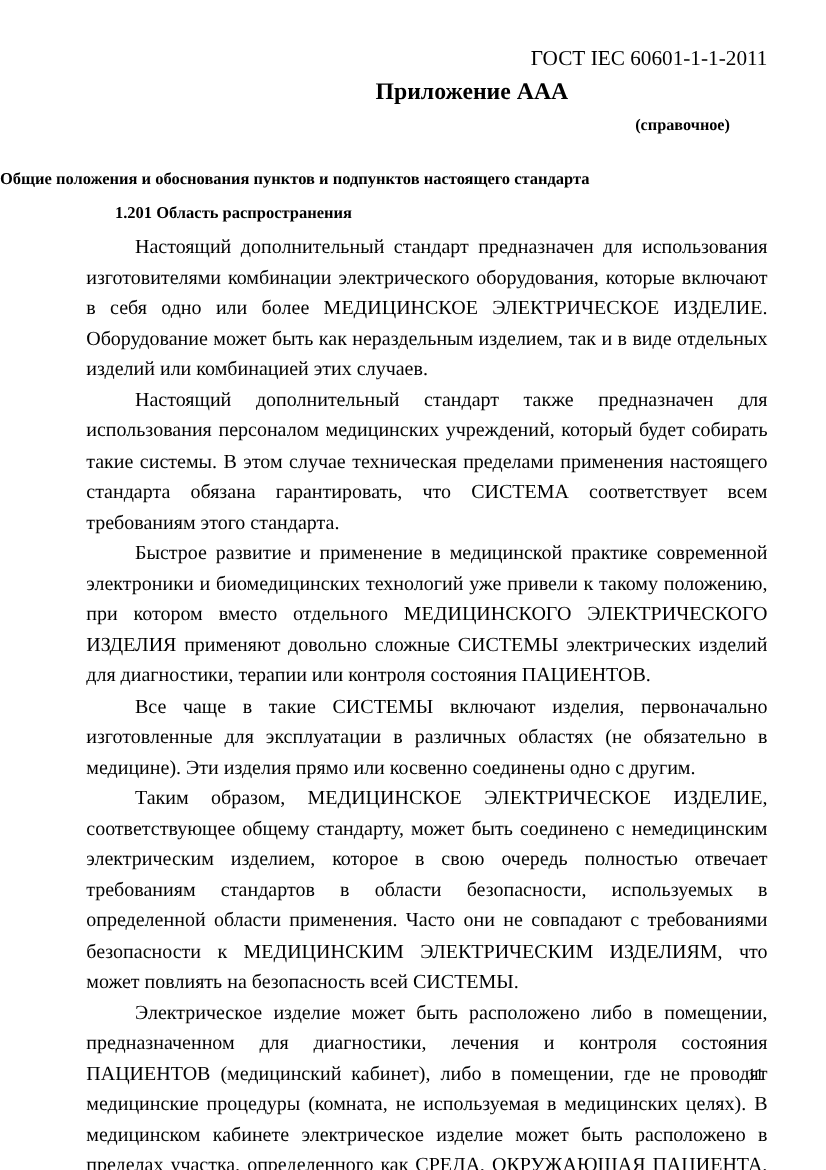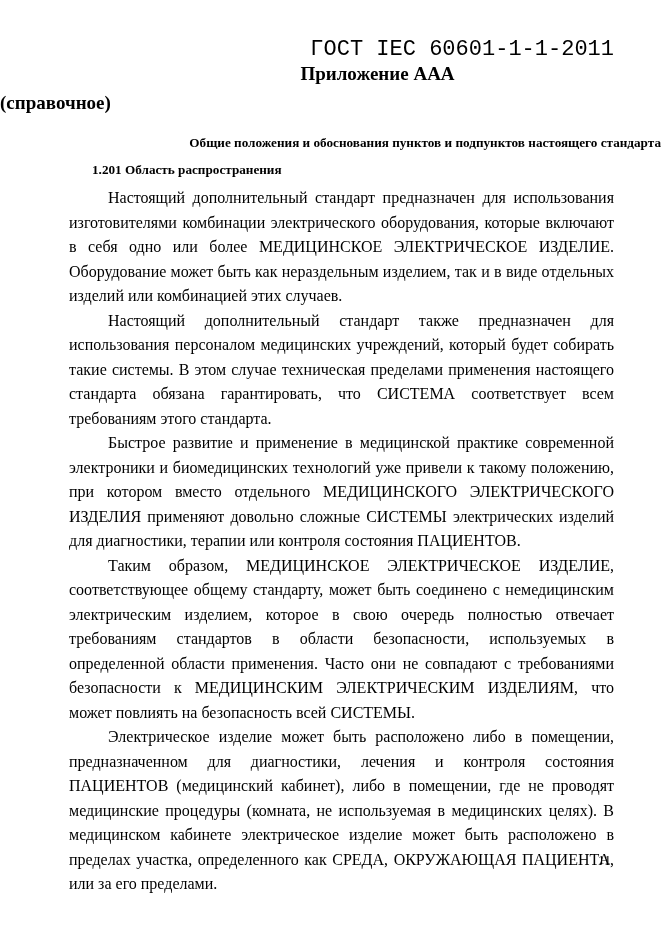--- a/index.html
+++ b/index.html
@@ -1,38 +1,39 @@
 <!DOCTYPE html>
 <html><head>
 <meta charset="utf-8">
 <style>
   html, body { margin: 0; padding: 0; }
   body {
     width: 661px; height: 936px; background: #ffffff; color: #000;
     font-family: "Liberation Serif", serif; position: relative; overflow: hidden;
   }
-  .hdr { position: absolute; top: 37px; right: 47px; font-size: 22px; font-family: Liberation Mono, monospace; }
+  .hdr { position: absolute; top: 37px; right: 47px; font-size: 17px; }
   .title { position: absolute; top: 63px; left: 0; width: 661px; text-align: center; font-weight: bold; font-size: 19px; padding-left: 47px; }
-  .subtitle { position: absolute; top: 92px; left: 0; width: 584px; text-align: left; font-weight: bold; font-size: 19px; }
-  .section { position: absolute; top: 135px; left: 0; width: 661px; text-align: right; font-weight: bold; font-size: 13.2px; }
+  .subtitle { position: absolute; top: 92px; left: 0; width: 584px; text-align: right; font-weight: bold; font-size: 13px; }
+  .section { position: absolute; top: 135px; left: 0; width: 661px; text-align: left; font-weight: bold; font-size: 13.2px; }
   .subsection { position: absolute; top: 162px; left: 92px; font-weight: bold; font-size: 13.2px; }
   .body { position: absolute; top: 186px; left: 69px; width: 545px; font-size: 16px; line-height: 24.5px; }
   .body p { margin: 0; text-indent: 39px; text-align: justify; }
   .pnum { position: absolute; top: 852px; left: 598px; font-size: 13.5px; }
 </style>
 </head>
 <body>
 
 <div class="hdr">ГОСТ IEC 60601-1-1-2011</div>
 <div class="title">Приложение ААА</div>
 <div class="subtitle">(справочное)</div>
 <div class="section">Общие положения и обоснования пунктов и подпунктов настоящего стандарта</div>
 <div class="subsection">1.201 Область распространения</div>
 
 <div class="body">
   <p>Настоящий дополнительный стандарт предназначен для использования изготовителями комбинации электрического оборудования, которые включают в себя одно или более МЕДИЦИНСКОЕ ЭЛЕКТРИЧЕСКОЕ ИЗДЕЛИЕ. Оборудование может быть как нераздельным изделием, так и в виде отдельных изделий или комбинацией этих случаев.</p>
   <p>Настоящий дополнительный стандарт также предназначен для использования персоналом медицинских учреждений, который будет собирать такие системы. В этом случае техническая пределами применения настоящего стандарта обязана гарантировать, что СИСТЕМА соответствует всем требованиям этого стандарта.</p>
   <p>Быстрое развитие и применение в медицинской практике современной электроники и биомедицинских технологий уже привели к такому положению, при котором вместо отдельного МЕДИЦИНСКОГО ЭЛЕКТРИЧЕСКОГО ИЗДЕЛИЯ применяют довольно сложные СИСТЕМЫ электрических изделий для диагностики, терапии или контроля состояния ПАЦИЕНТОВ.</p>
+  <p>Все чаще в такие СИСТЕМЫ включают изделия, первоначально изготовленные для эксплуатации в различных областях (не обязательно в медицине). Эти изделия прямо или косвенно соединены одно с другим.</p>
   <p>Таким образом, МЕДИЦИНСКОЕ ЭЛЕКТРИЧЕСКОЕ ИЗДЕЛИЕ, соответствующее общему стандарту, может быть соединено с немедицинским электрическим изделием, которое в свою очередь полностью отвечает требованиям стандартов в области безопасности, используемых в определенной области применения.  Часто они не совпадают с требованиями безопасности к МЕДИЦИНСКИМ ЭЛЕКТРИЧЕСКИМ ИЗДЕЛИЯМ, что может повлиять на безопасность всей СИСТЕМЫ.</p>
   <p>Электрическое изделие может быть расположено либо в помещении, предназначенном для диагностики, лечения и контроля состояния ПАЦИЕНТОВ (медицинский кабинет), либо в помещении, где не проводят медицинские процедуры (комната, не используемая в медицинских целях). В медицинском кабинете электрическое изделие может быть расположено в пределах участка, определенного как СРЕДА, ОКРУЖАЮЩАЯ ПАЦИЕНТА, или за его пределами.</p>
 </div>
 
 <div class="pnum">11</div>
 
 </body></html>

